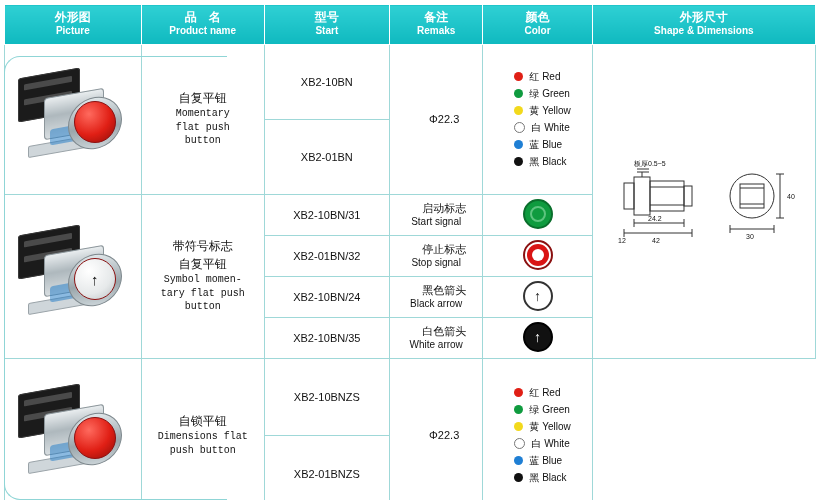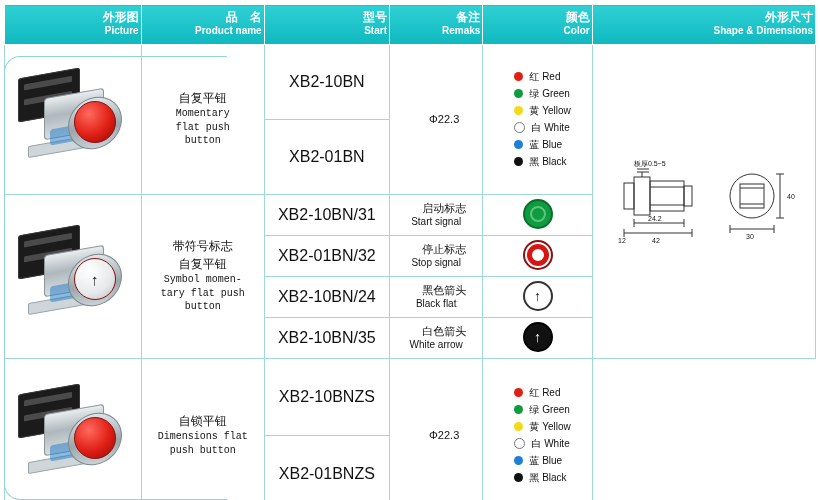--- a/index.html
+++ b/index.html
@@ -11,40 +11,40 @@
     overflow:hidden;
   }
   .sheet{position:relative;width:820px;height:500px;}
 
   
   table.grid{border-collapse:collapse;table-layout:fixed;width:812px;margin:4px 0 0 4px;}
   .hdr td{
     background:#16c3c8;
     background:linear-gradient(180deg,#2fd0d4 0%,#0fb9bf 100%);
     color:#ffffff;
-    text-align:right;
+    text-align:center;
     border:1px solid #ffffff;
     padding:5px 2px 6px 2px;
     line-height:1.25;
     font-weight:bold;
     font-size:12px;
   }
   .hdr .sub{font-size:10px;font-weight:bold;display:block;}
 
   
   td.cell{
     border:1px solid #9fd8d8;
     text-align:center;
     vertical-align:middle;
     padding:2px;
     color:#111;
   }
   .name-cn{font-size:12px;line-height:1.45;}
   .name-en{font-size:10px;line-height:1.35;font-family:Liberation Mono, monospace;}
-  .model{font-size:16px;}
+  .model{font-size:11px;}
   .remark-cn{font-size:11px;line-height:1.3;margin-left:16px;}
   .remark-en{font-size:10px;line-height:1.3;}
 
   
   .colorlist{display:inline-block;text-align:left;padding:2px 0 2px 10px;}
   .colorrow{display:flex;align-items:center;margin:3px 0;font-size:10px;white-space:nowrap;}
   .dot{width:9px;height:9px;border-radius:50%;margin-right:6px;display:inline-block;flex:0 0 auto;}
   .dot.ring{border:1px solid #777;background:#fff;}
 
   
@@ -281,21 +281,21 @@
       </td>
       <td class="cell">
         <span class="sig redring"></span>
       </td>
     </tr>
 
     <tr>
       <td class="cell model" style="height:36px">XB2-10BN/24</td>
       <td class="cell">
         <div class="remark-cn">黑色箭头</div>
-        <div class="remark-en">Black flat</div>
+        <div class="remark-en">Black arrow</div>
       </td>
       <td class="cell">
         <span class="sig whitebg">
           <span class="arrow dark">↑</span>
         </span>
       </td>
     </tr>
 
     <tr>
       <td class="cell model" style="height:36px">XB2-10BN/35</td>

